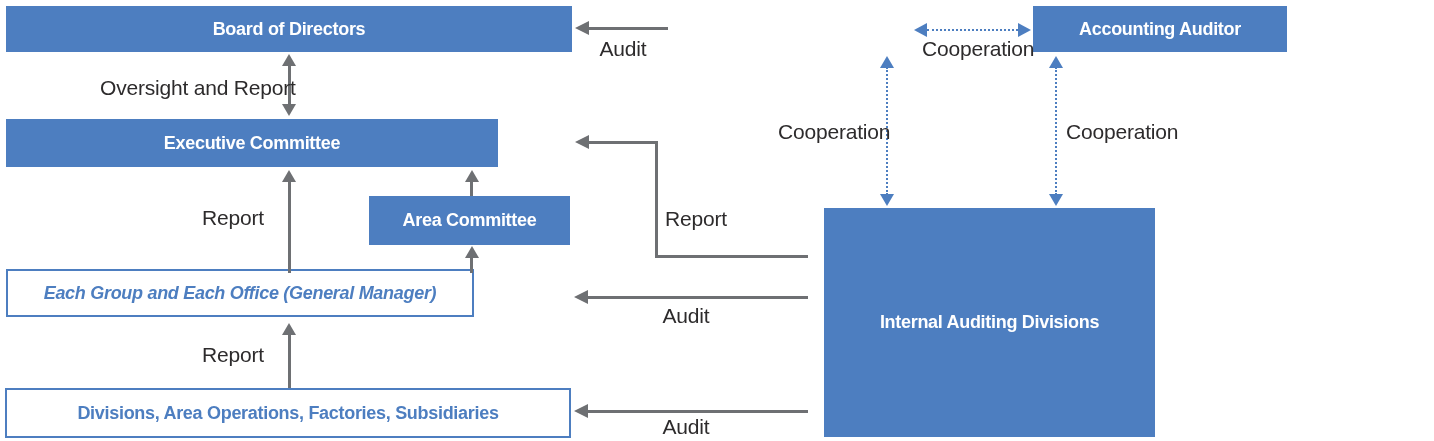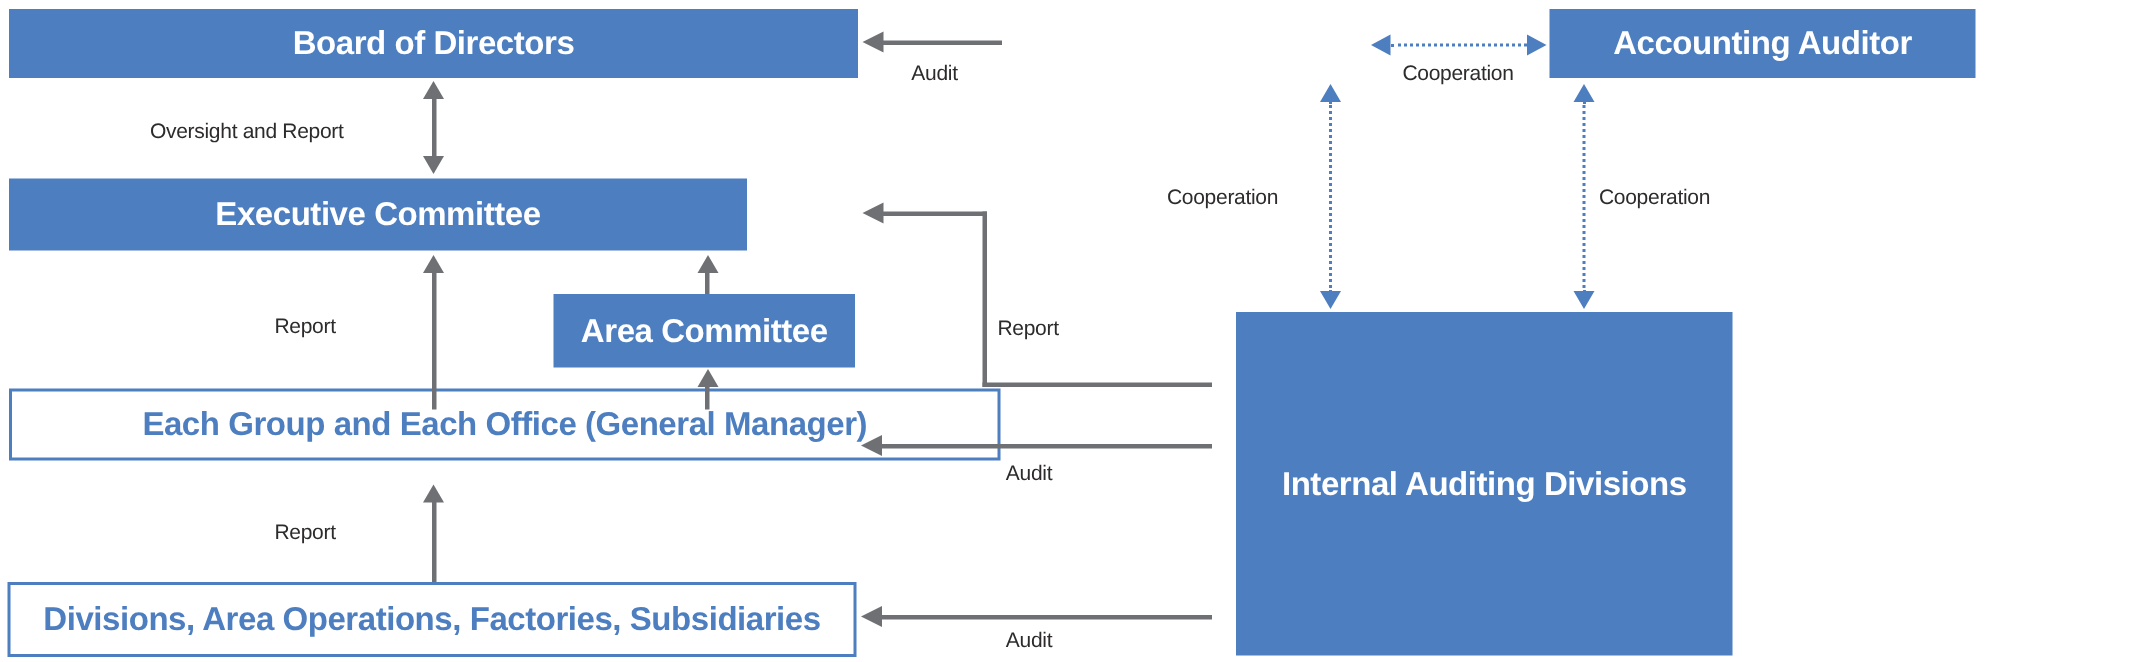--- a/index.html
+++ b/index.html
@@ -5,47 +5,47 @@
   :root{
     --blue:#4d7ec0;
     --gray:#6e7073;
     --ink:#2d2b2c;
     --white:#ffffff;
   }
   html,body{margin:0;padding:0;background:#fff;}
   body{width:1434px;height:441px;position:relative;font-family:"Liberation Sans",sans-serif;overflow:hidden;}
   .canvas{position:absolute;left:0;top:0;width:1434px;height:441px;}
   .box{position:absolute;display:flex;align-items:center;justify-content:center;
-       font-size:22px;font-weight:bold;letter-spacing:-0.3px;box-sizing:border-box;text-align:center;}
+       font-size:18px;font-weight:bold;letter-spacing:-0.3px;box-sizing:border-box;text-align:center;}
   .box.blue{background:var(--blue);color:var(--white);}
   .box.whitebox{background:#fff;border:2px solid var(--blue);color:var(--blue);}
-  .lbl{position:absolute;font-size:14px;line-height:17px;color:var(--ink);letter-spacing:-0.2px;white-space:nowrap;}
+  .lbl{position:absolute;font-size:21px;line-height:17px;color:var(--ink);letter-spacing:-0.2px;white-space:nowrap;}
   .lbl.c{text-align:center;}
-  .lbl.r{text-align:left;}
+  .lbl.r{text-align:center;}
   .arrow{position:absolute;left:0;top:0;width:100%;height:100%;pointer-events:none;}
   .seg{position:absolute;background:var(--gray);}
   .ah{position:absolute;width:0;height:0;}
   .ah-left{border-top:7px solid transparent;border-bottom:7px solid transparent;border-right:14px solid var(--gray);}
   .ah-right{border-top:7px solid transparent;border-bottom:7px solid transparent;border-left:14px solid var(--gray);}
   .ah-up{border-left:7px solid transparent;border-right:7px solid transparent;border-bottom:12px solid var(--gray);}
   .ah-down{border-left:7px solid transparent;border-right:7px solid transparent;border-top:12px solid var(--gray);}
   .ah-left.bl{border-right-color:var(--blue);border-top-width:7px;border-bottom-width:7px;border-right-width:13px;}
   .ah-right.bl{border-left-color:var(--blue);border-left-width:13px;}
   .ah-up.bl{border-bottom-color:var(--blue);}
   .ah-down.bl{border-top-color:var(--blue);}
   .dotv{position:absolute;width:0;border-left:2px dotted var(--blue);}
   .doth{position:absolute;height:0;border-top:2px dotted var(--blue);}
 
   
   .b-board{left:6px;top:6px;width:566px;height:46px;}
   .b-asb{left:668px;top:6px;width:244px;height:46px;}
-  .b-acct{left:1033px;top:6px;width:284px;height:46px;}
+  .b-acct{left:1033px;top:6px;width:254px;height:46px;}
   .b-exec{left:6px;top:119px;width:492px;height:48px;}
   .b-eachc{left:369px;top:196px;width:201px;height:49px;}
-  .b-eachg{left:6px;top:259px;width:661px;height:48px;}
+  .b-eachg{left:6px;top:269px;width:468px;height:48px;font-style:italic;}
   .b-div{left:5px;top:388px;width:566px;height:50px;}
   .b-iad{left:808px;top:208px;width:331px;height:229px;margin-left:16px;}
 
   
   .a1-line{left:588px;top:27px;width:80px;height:3px;}
   .a1-head{left:575px;top:21px;}
   
   .a2-line{left:288px;top:64px;width:3px;height:42px;}
   .a2-up{left:282px;top:54px;}
   .a2-down{left:282px;top:104px;}

